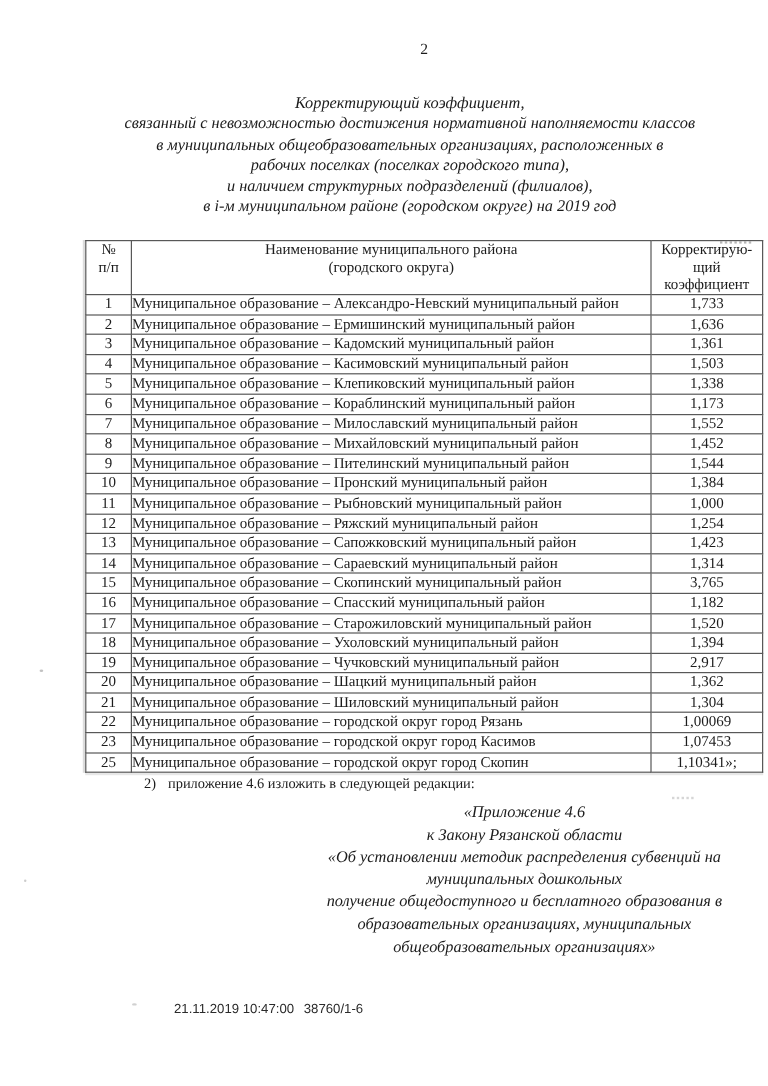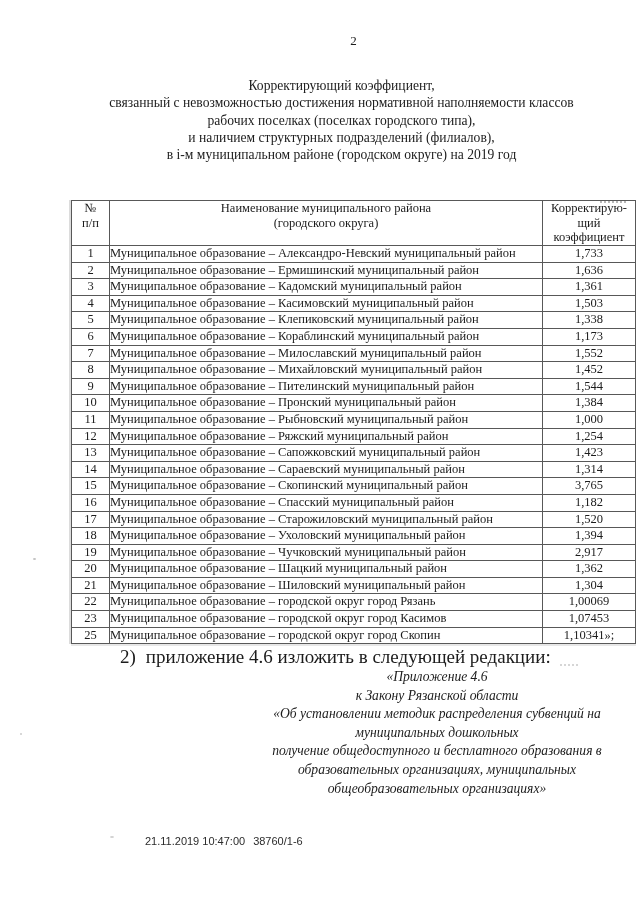--- a/index.html
+++ b/index.html
@@ -13,21 +13,21 @@
   }
   .page{position:absolute;inset:0;background:#ffffff;}
 
   .page-number{
     position:absolute;top:33px;left:72px;width:563px;
     text-align:center;font-size:13px;
   }
 
   .title-block{
     position:absolute;top:77px;left:60px;width:563px;
-    text-align:center;font-size:13.6px;line-height:17.3px;
+    text-align:center;font-size:13.6px;line-height:17.3px;font-style:italic;
   }
 
   table.coef-table{
     position:absolute;top:200px;left:71px;width:564px;
     border-collapse:collapse;table-layout:fixed;
     font-size:12.5px;
     box-shadow:-2px 0 0 rgba(140,140,140,.30), 0 2px 0 rgba(160,160,160,.25);
   }
   table.coef-table col.c-num{width:38px;}
   table.coef-table col.c-name{width:433px;}
@@ -49,21 +49,21 @@
     padding-top:2px;
   }
   th .hline{display:block;}
   td{height:15.6px;line-height:15.6px;}
   td.cell-num{text-align:center;}
   td.cell-name{text-align:left;padding-left:6px;margin-top:24px;}
   td.cell-coef{text-align:center;}
 
   .amendment{
     position:absolute;top:646px;left:120px;
-    font-size:19px;white-space:nowrap;
+    font-size:12px;white-space:nowrap;
   }
   .amendment .marker{margin-right:10px;}
 
   .appendix-block{
     position:absolute;top:668px;left:240px;width:394px;
     text-align:center;
     font-size:13.6px;line-height:18.6px;font-style:italic;
   }
 
   .doc-footer{
@@ -85,20 +85,21 @@
 </head>
 <body>
 
 <div class="page">
 
   <div class="page-number">2</div>
 
   <div class="title-block">
     <div>Корректирующий коэффициент,</div>
     <div>связанный с невозможностью достижения нормативной наполняемости классов</div>
+    <div>в муниципальных общеобразовательных организациях, расположенных в</div>
     <div>рабочих поселках (поселках городского типа),</div>
     <div>и наличием структурных подразделений (филиалов),</div>
     <div>в i-м муниципальном районе (городском округе) на 2019 год</div>
   </div>
 
   <table class="coef-table">
     <colgroup>
       <col class="c-num">
         <col class="c-name">
         <col class="c-coef">

